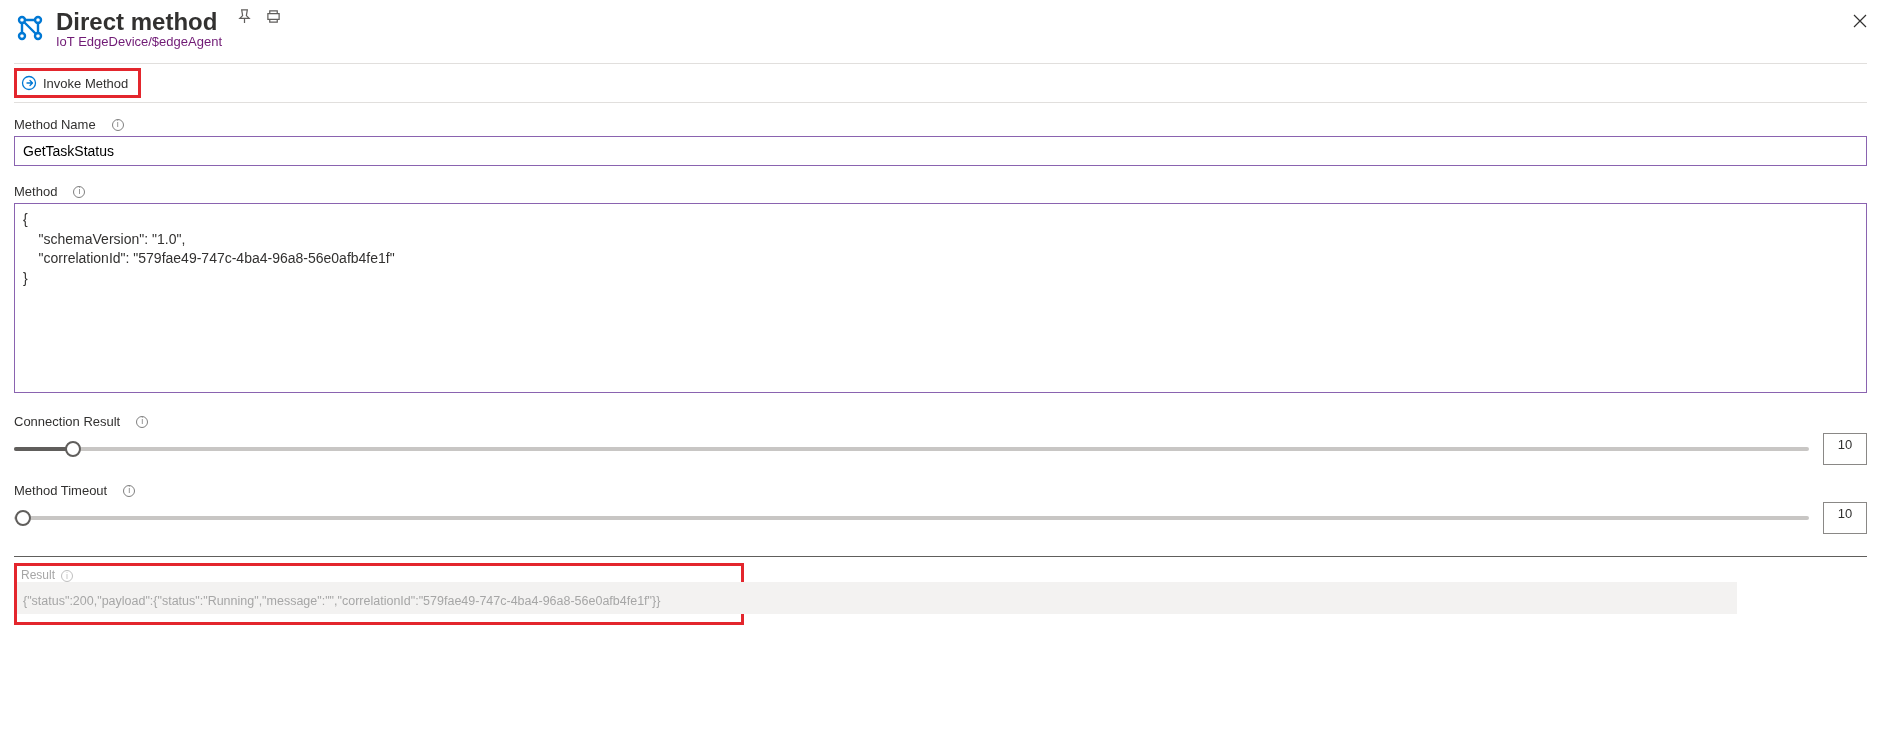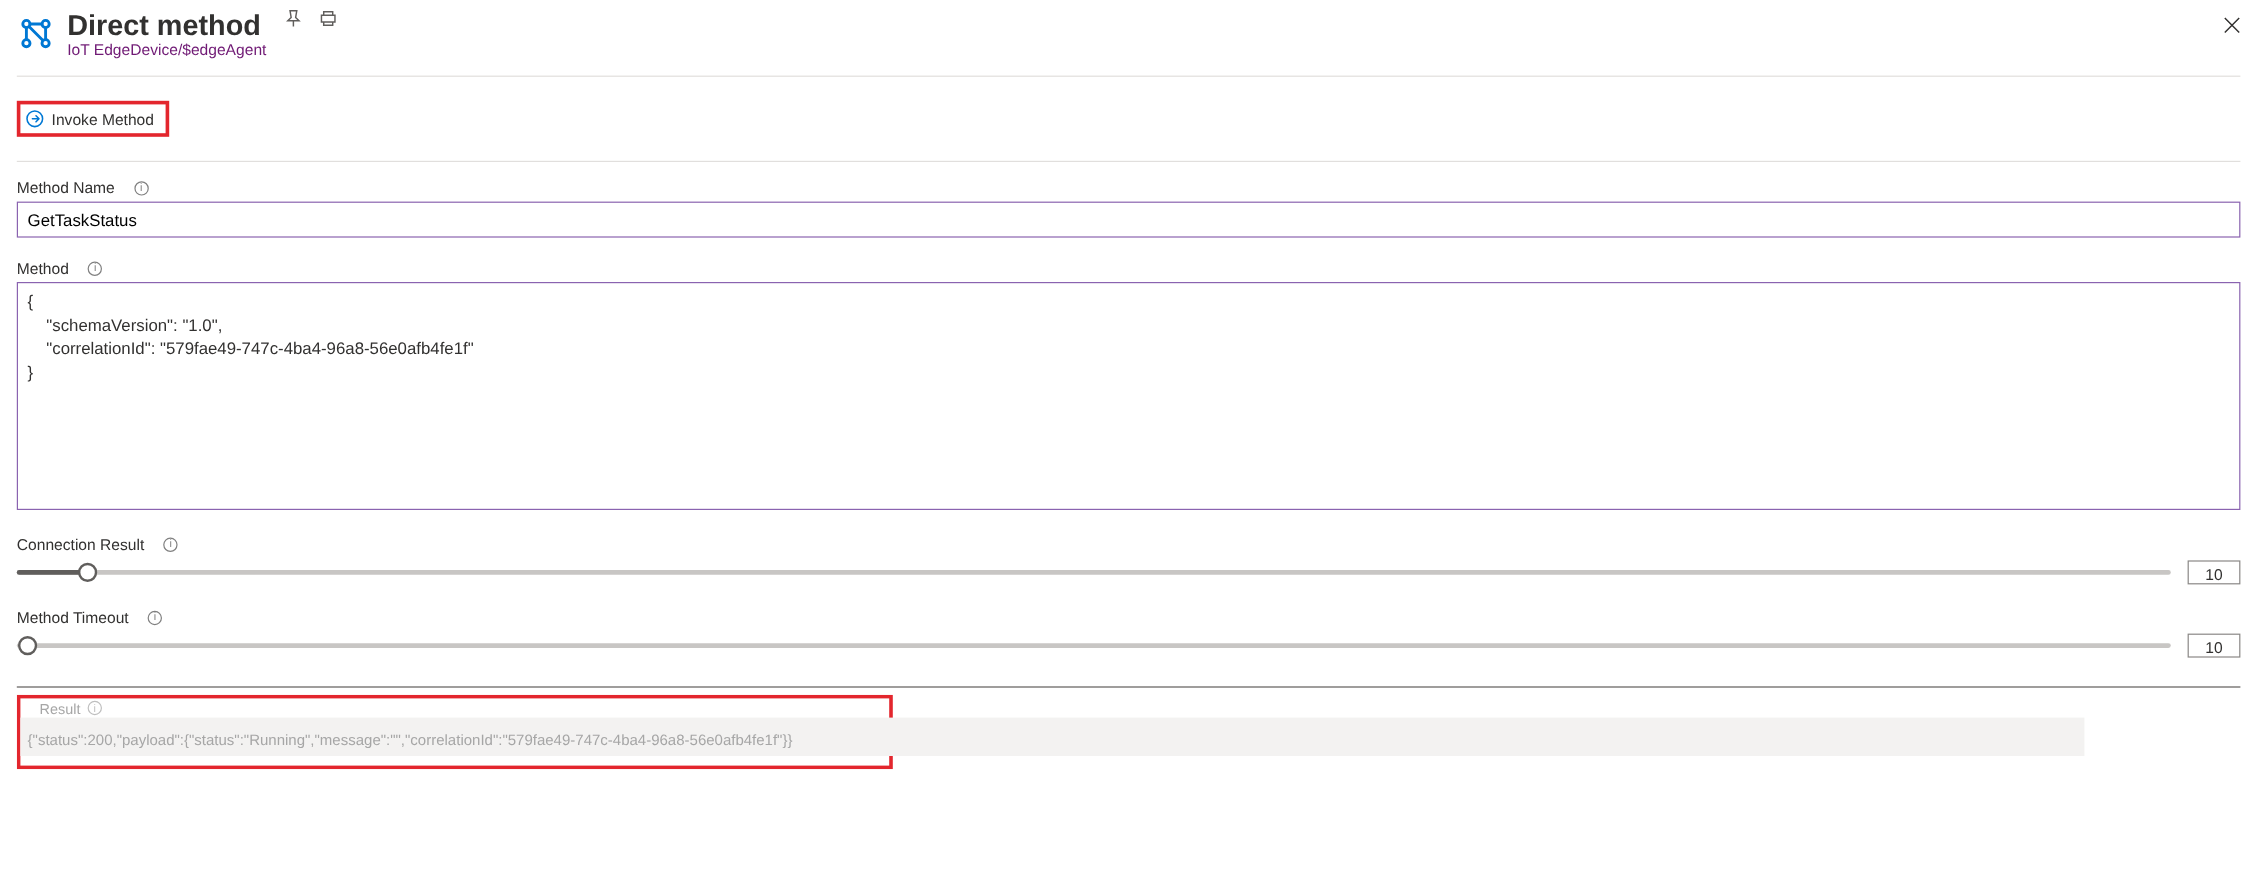--- a/index.html
+++ b/index.html
@@ -19,21 +19,21 @@
   .header-text { margin-left: 10px; }
   .header-title { font-size: 24px; font-weight: 600; color: #323130; display:inline-block; }
   .header-actions { display:inline-flex; gap:14px; margin-left:16px; vertical-align: 6px; color:#605e5c;}
   .header-sub { font-size: 13px; color: #701a75; margin-top:-2px;}
   .close-btn { position:absolute; right:0; top:6px; font-size:18px; color:#605e5c; cursor:pointer; }
 
   .toolbar {
     margin-top: 14px;
     border-top: 1px solid #e1dfdd;
     border-bottom: 1px solid #e1dfdd;
-    padding: 20px 0;
+    padding: 4px 0;
   }
   .highlight-box-red { border: 3px solid #e3262d; display:inline-block; }
   .invoke-btn {
     display:inline-flex; align-items:center; gap:6px;
     padding: 4px 10px 4px 4px;
     color:#323130; cursor:pointer;
     font-size:13px;
   }
   .invoke-btn .circ { color:#0078d4; }
 
@@ -60,26 +60,26 @@
     line-height:1.4;
     white-space:pre;
   }
   .field-block { margin-bottom:18px; }
 
   .slider-row { display:flex; align-items:center; gap:14px; }
   .slider-wrap { flex:1; position:relative; height:24px; display:flex; align-items:center;}
   .slider-track { height:4px; background:#c8c6c4; border-radius:2px; width:100%; position:relative;}
   .slider-fill { height:4px; background:#605e5c; border-radius:2px; position:absolute; left:0; top:0;}
   .slider-thumb { width:16px; height:16px; border-radius:50%; background:#fff; border:2px solid #605e5c; position:absolute; top:50%; transform:translate(-50%,-50%);}
-  .slider-value-box { width:44px; height:20px; border:1px solid #8a8886; font-size:13px; text-align:center; line-height:22px;}
+  .slider-value-box { width:44px; height:32px; border:1px solid #8a8886; font-size:13px; text-align:center; line-height:22px;}
 
   .divider { height:1px; background:#605e5c; margin-top:22px; margin-bottom:6px;}
 
   .result-block { border:3px solid #e3262d; padding:2px 4px 8px 4px; width:730px;}
-  .result-label { font-size:12px; color:#a6a6a6; display:flex; align-items:flex-start; gap:6px;margin-left:12px;}
+  .result-label { font-size:12px; color:#a6a6a6; display:flex; align-items:flex-end; gap:6px;}
   .result-text { font-size:12.5px; color:#a6a6a6; margin-top:6px; padding-left:2px; font-family:"Segoe UI",sans-serif;}
   .result-area-bg {
     background:#f3f2f1;
     padding:6px 0 6px 0;
     margin-left:-4px; margin-right:-1000px;
     position:relative;
   }
   .result-outer { overflow:hidden; }
 
   svg { display:block; }

